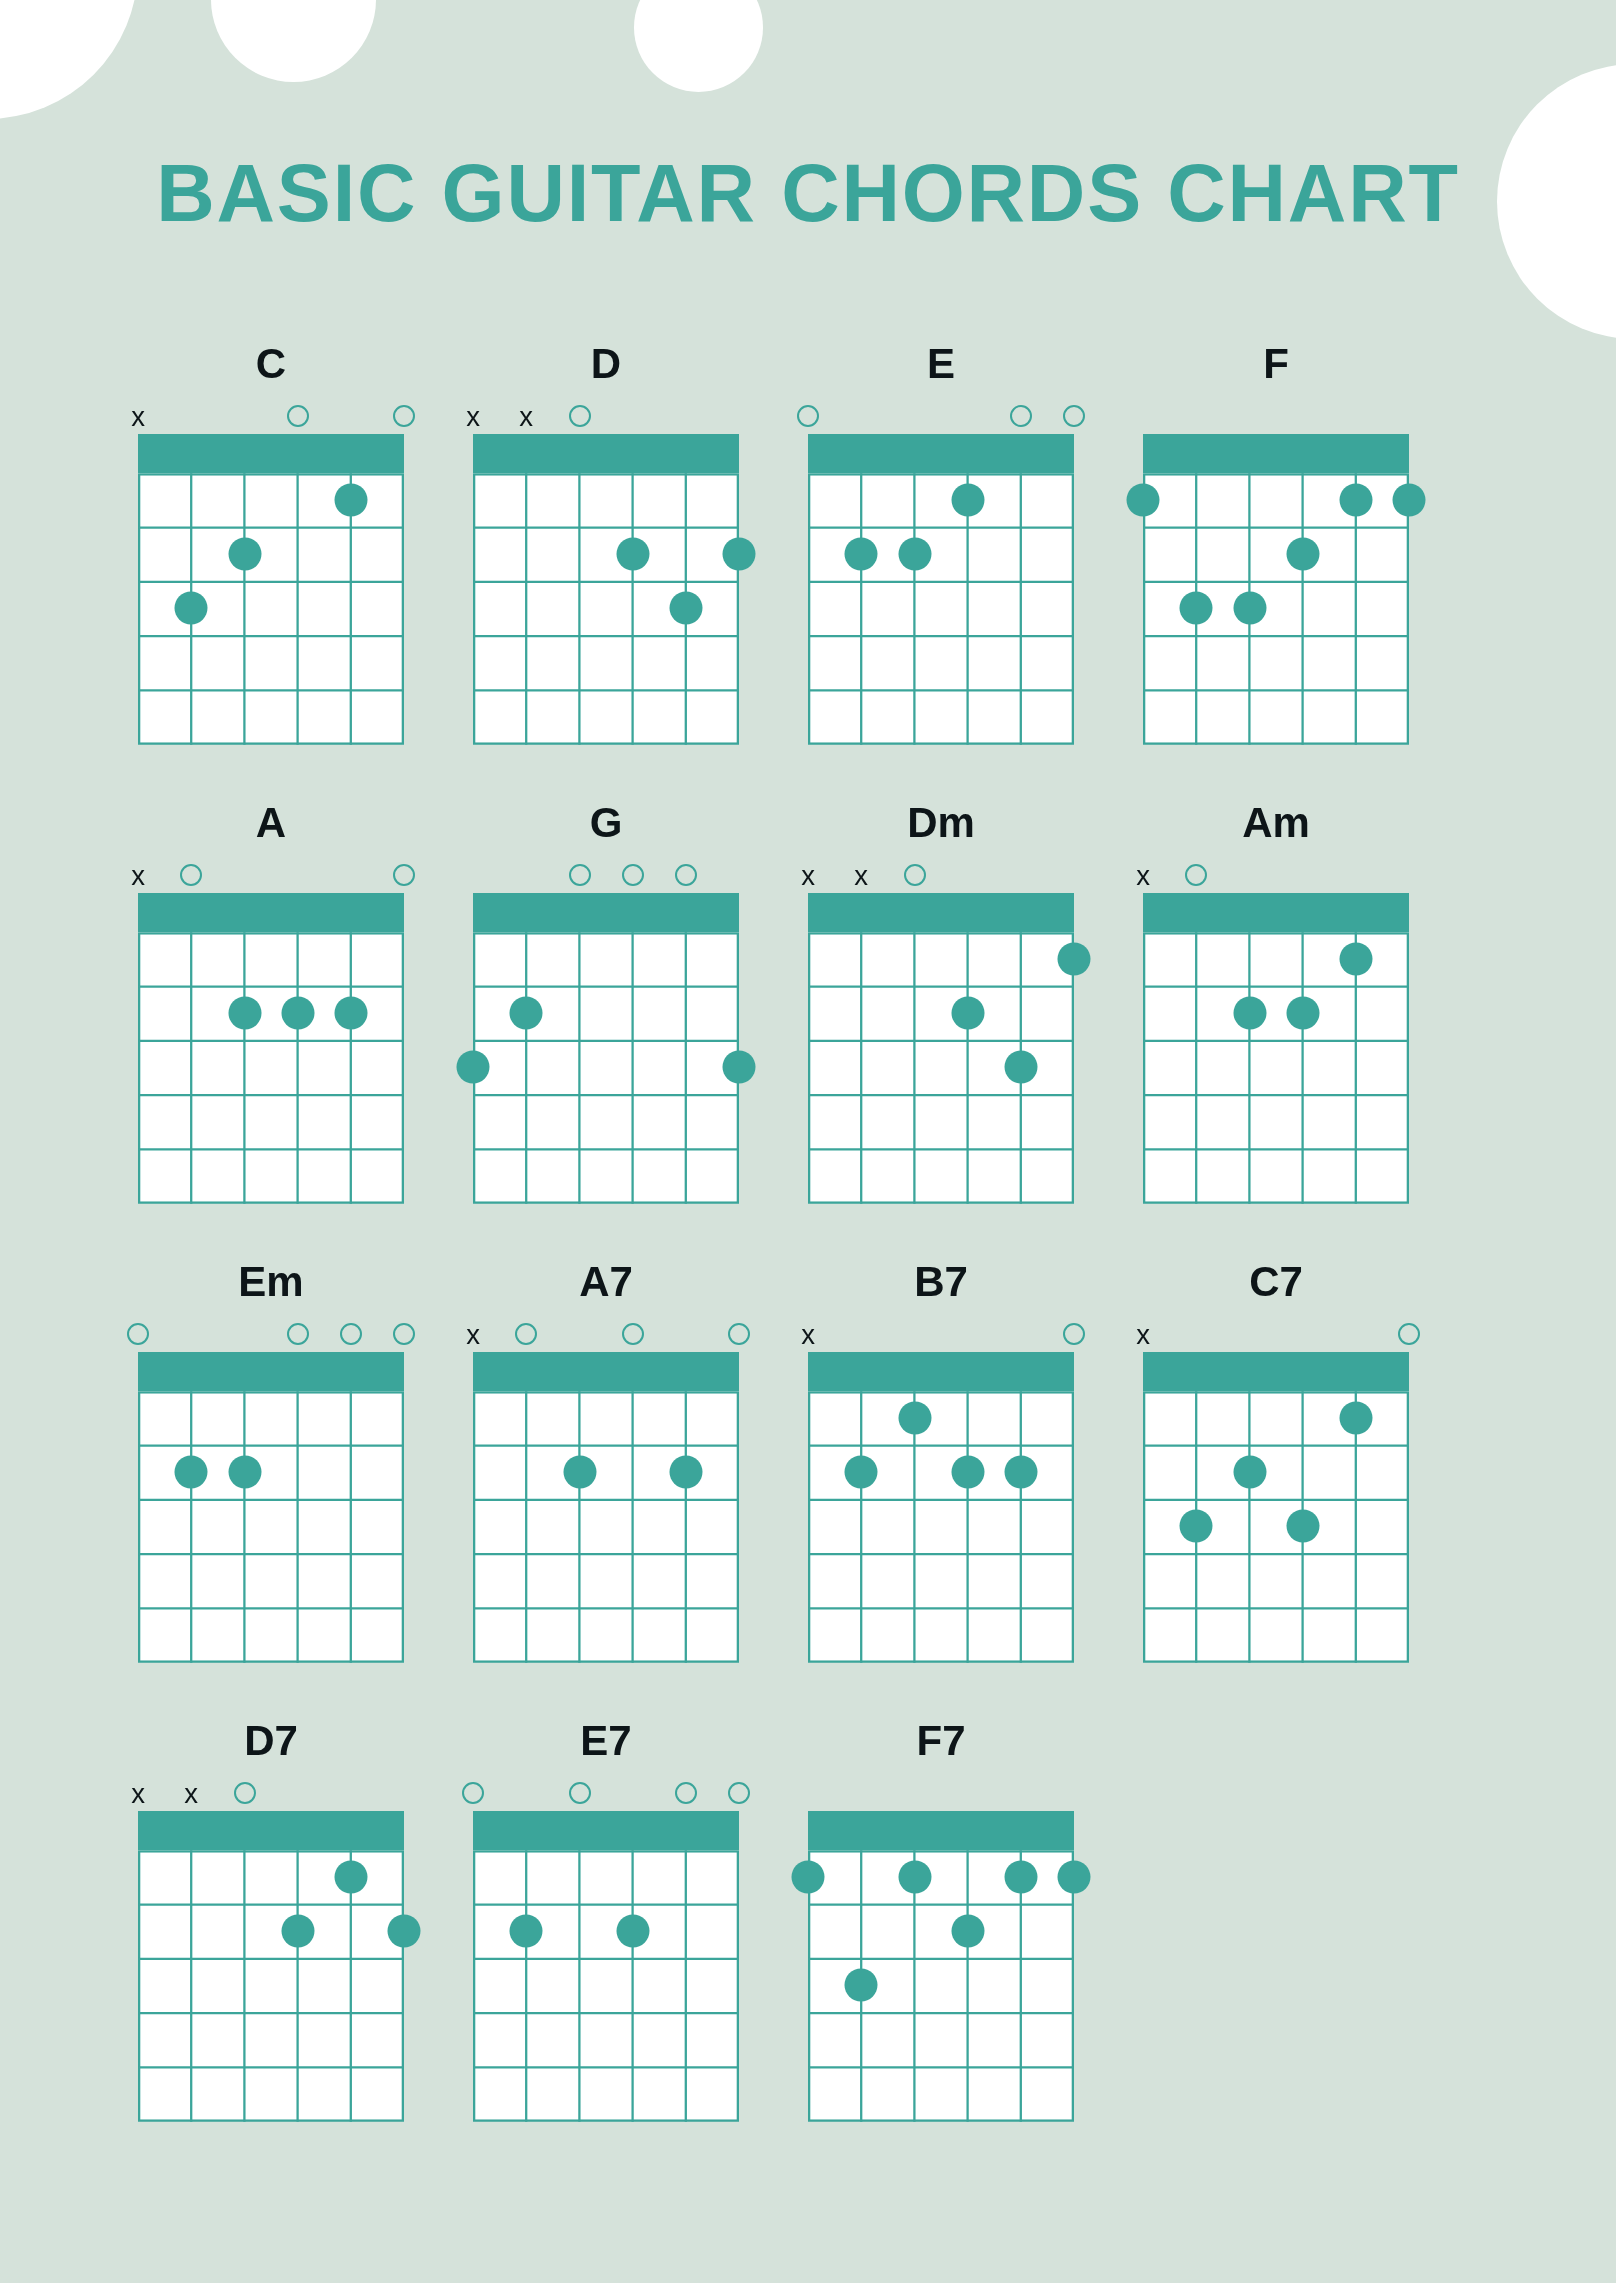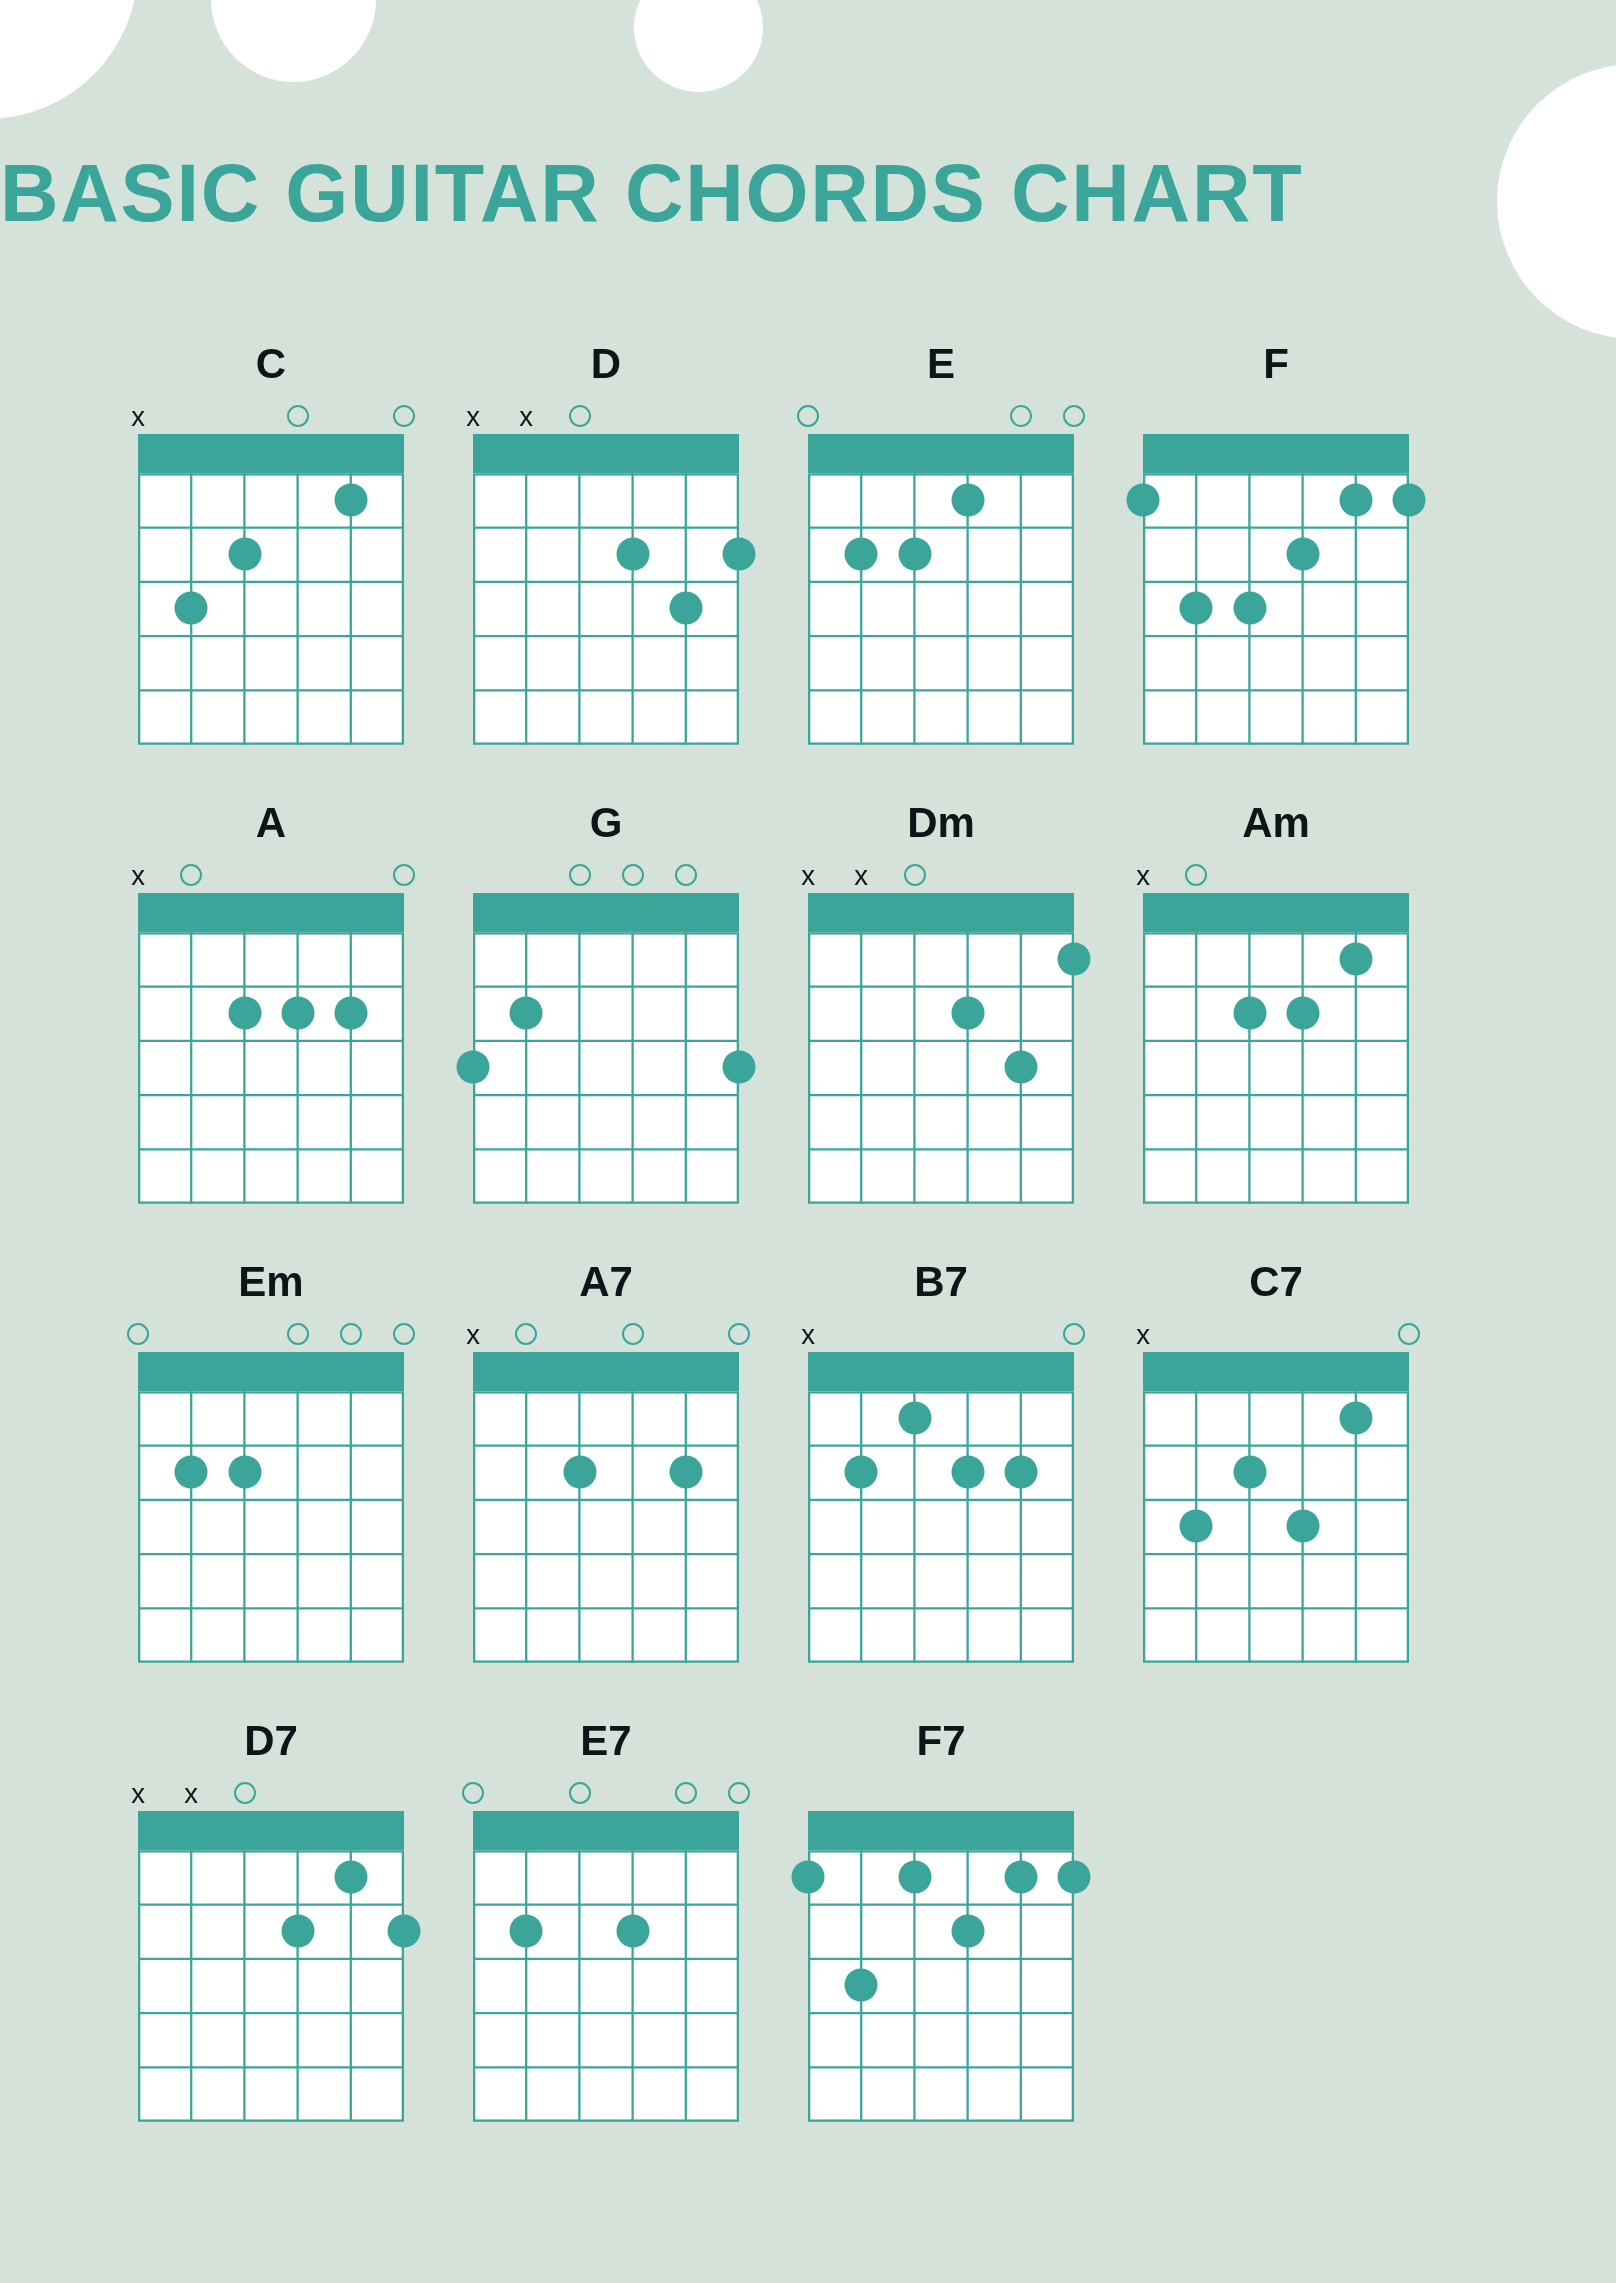--- a/index.html
+++ b/index.html
@@ -19,20 +19,21 @@
   }
   .dc1 { width: 165px; height: 165px; top: -83px; left: 211px; }
   .dc2 { width: 129px; height: 129px; top: -37px; left: 634px; }
   .dc3 { width: 275px; height: 275px; top: 64px; right: -156px; }
   .dc4 { width: 303px; height: 303px; top: -184px; left: -165px; }
 
   .title {
     position: absolute;
     top: 147px;
     width: 100%;
+    text-align: center;
     font-size: 81px;
     font-weight: 800;
     letter-spacing: 1.8px;
     color: #3ba59a;
   }
 
   .chord-grid {
     position: absolute;
     top: 340px;
     left: 138px;

